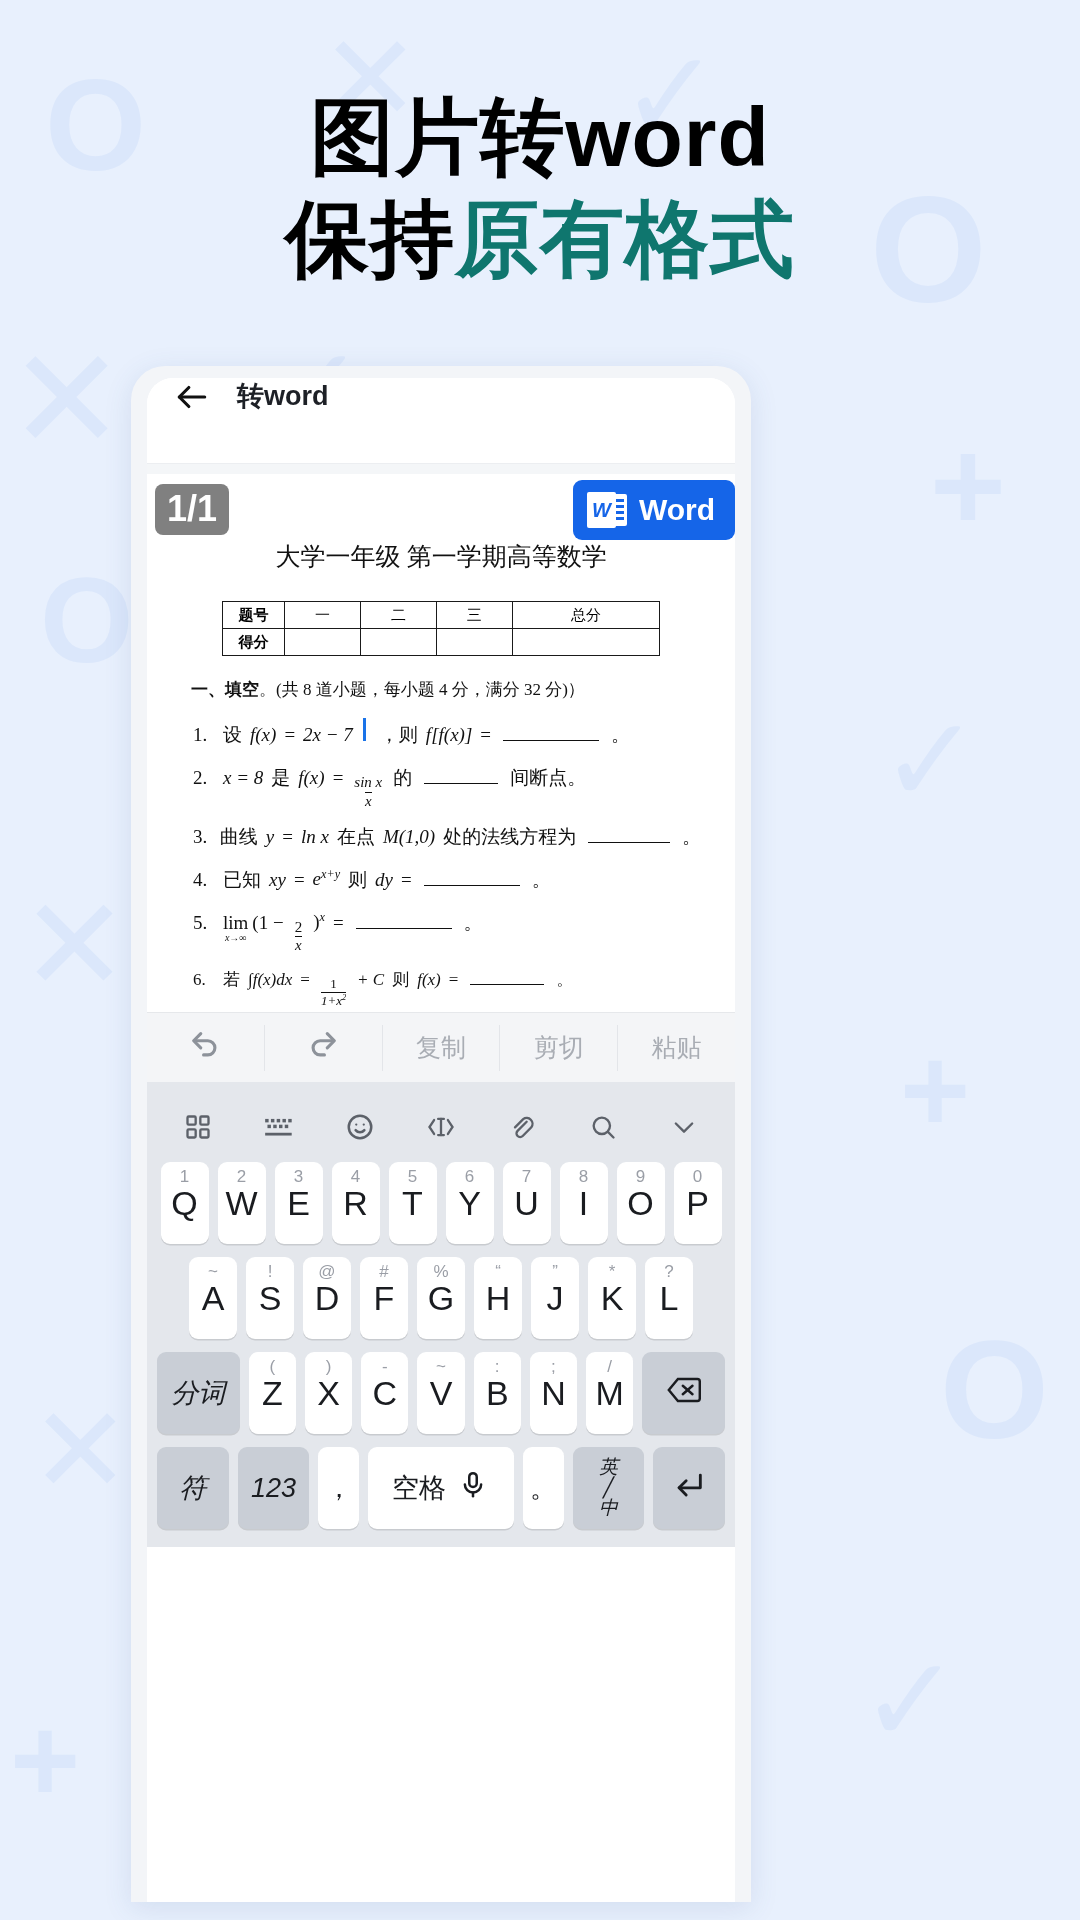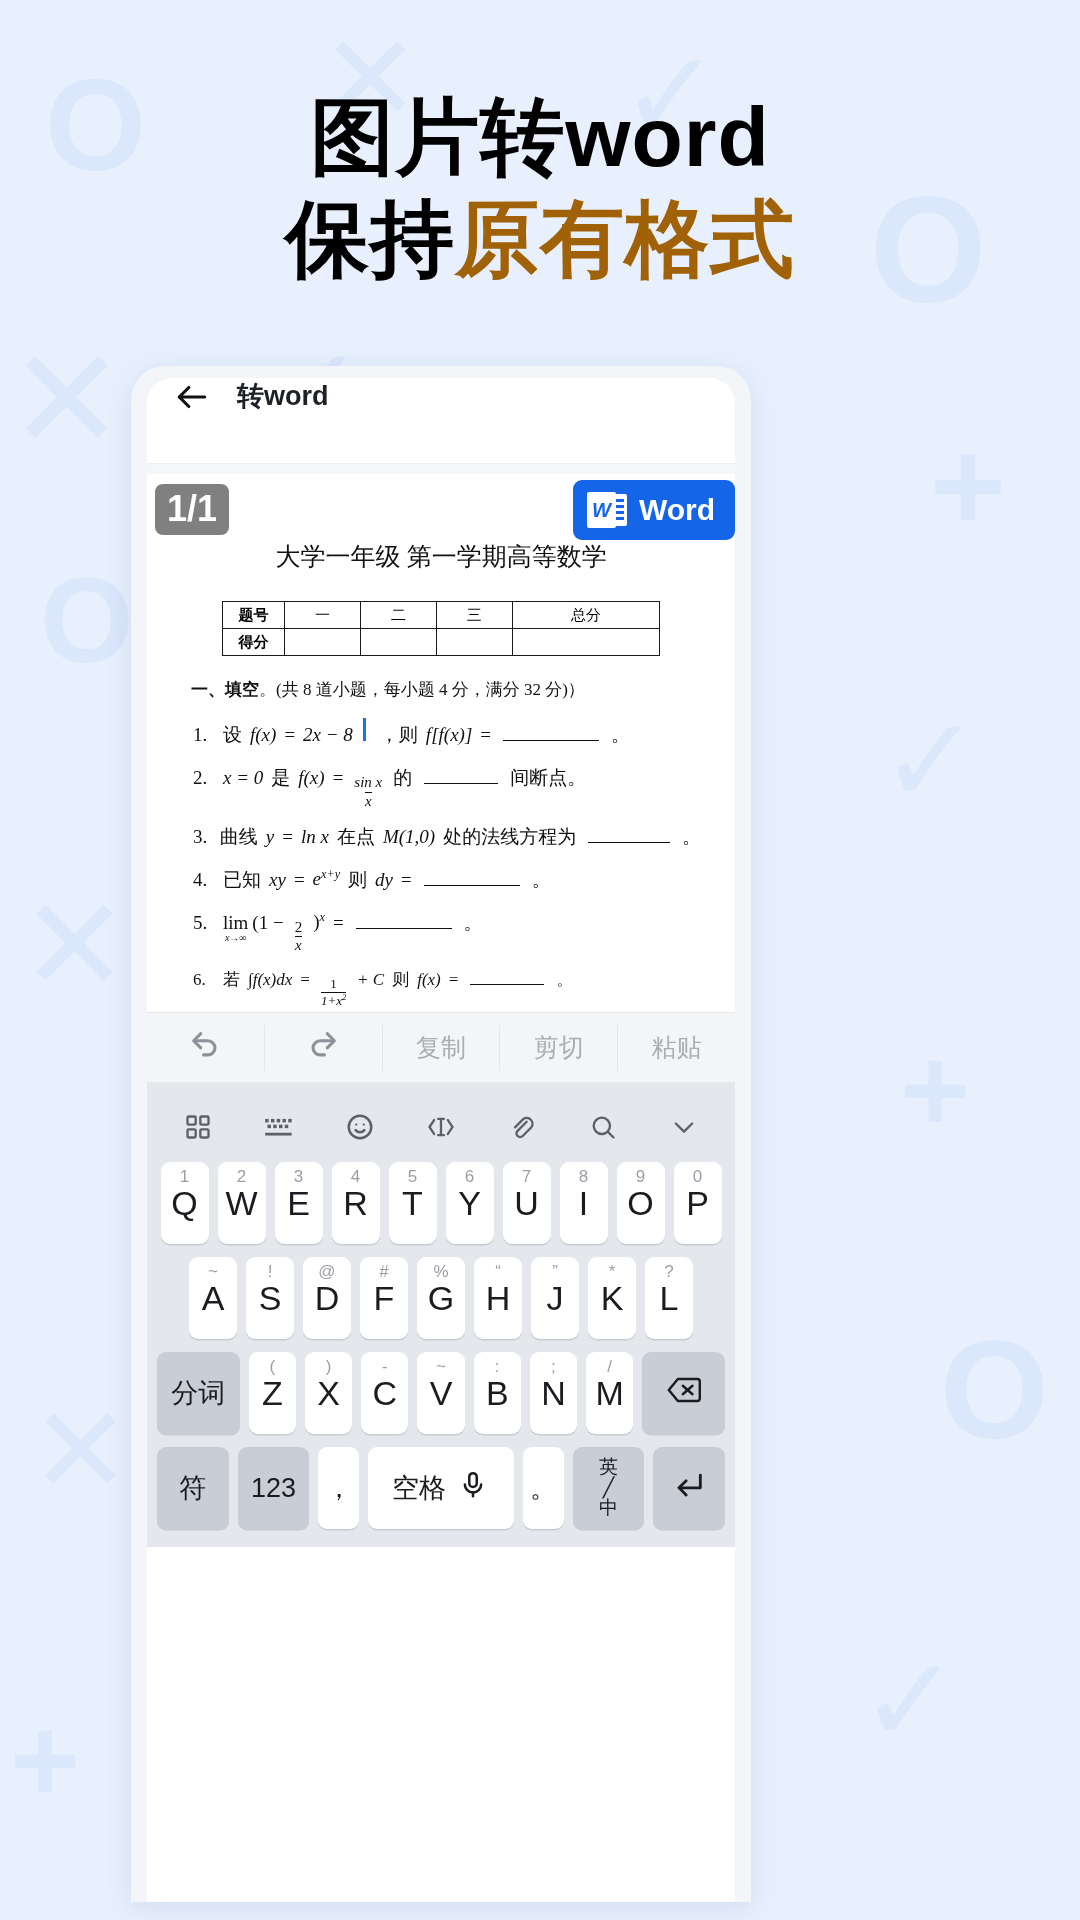--- a/index.html
+++ b/index.html
@@ -15,21 +15,21 @@
   #bg-deco { position: absolute; inset: 0; overflow: hidden; pointer-events: none; }
   .deco { position: absolute; color: #dbe7fb; font-weight: 700; line-height: 1; }
 
   
   #headline {
     position: absolute; top: 86px; left: 0; right: 0;
     text-align: center;
   }
   .hl-line { font-size: 84px; font-weight: 700; letter-spacing: 1px; line-height: 1.22; }
   .hl-dark { color: #000000; }
-  .hl-blue { color: #a16207; }
+  .hl-blue { color: #0f766e; }
 
   
   #phone {
     position: absolute;
     left: 131px; top: 366px;
     width: 620px; height: 1536px;
     background: #f3f5f8;
     border-radius: 34px 34px 0 0;
     box-shadow: 0 6px 28px rgba(60,90,150,.13);
     overflow: hidden;
@@ -136,21 +136,21 @@
   .kb-row { display: flex; justify-content: center; gap: 9px; margin-bottom: 13px; }
   .key {
     background: #fff; border-radius: 9px;
     height: 82px; width: 48px; position: relative;
     display: flex; align-items: center; justify-content: center;
     font-size: 34px; color: #1a1c20; font-weight: 400;
     box-shadow: 0 1.5px 0 rgba(0,0,0,.12);
   }
   .key .alt { position: absolute; top: 5px; left: 0; right: 0; text-align: center;
               font-size: 17px; color: #9a9ea6; }
-  .key.wide { width: 84px; background: #c9ced6; font-size: 27px; }
+  .key.wide { width: 84px; background: #c9ced6; font-size: 27px; font-style: italic; }
   .key.wide2 { width: 84px; background: #c9ced6; }
   .key.space { width: 170px; font-size: 27px; gap: 10px; }
   .key.func { background: #c9ced6; }
   .row3 { padding: 0 0; }
   .key svg { stroke:#1a1c20; fill:none; stroke-width:2; width:34px; height:30px;}
   .key.stack { flex-direction: column; font-size: 19px; line-height: 1.1; }
   .key.stack .slash { font-size: 19px; }
 </style>
 </head>
 <body>
@@ -235,32 +235,32 @@
       <div id="qsec">
         <div id="sec-head">
           <b>一、填空</b><span>。(共 8 道小题，每小题 4 分，满分 32 分)）</span>
         </div>
 
         <div class="q">
           <span class="num">1.</span>
           <span>设</span>
           <span class="mi">f(x)</span>
           <span>=</span>
-          <span class="mi">2x − 8</span>
+          <span class="mi">2x − 7</span>
           <span class="caret"></span>
           <span>，则</span>
           <span class="mi">f[f(x)]</span>
           <span>=</span>
           <span class="blank"></span>
           <span>。</span>
         </div>
 
         <div class="q">
           <span class="num">2.</span>
-          <span class="mi">x = 0</span>
+          <span class="mi">x = 8</span>
           <span>是</span>
           <span class="mi">f(x)</span>
           <span>=</span>
           <span class="frac">
             <span class="num2 mi">sin x</span>
             <span class="den mi">x</span>
           </span>
           <span>的</span>
           <span class="blank sm"></span>
           <span>间断点。</span>

